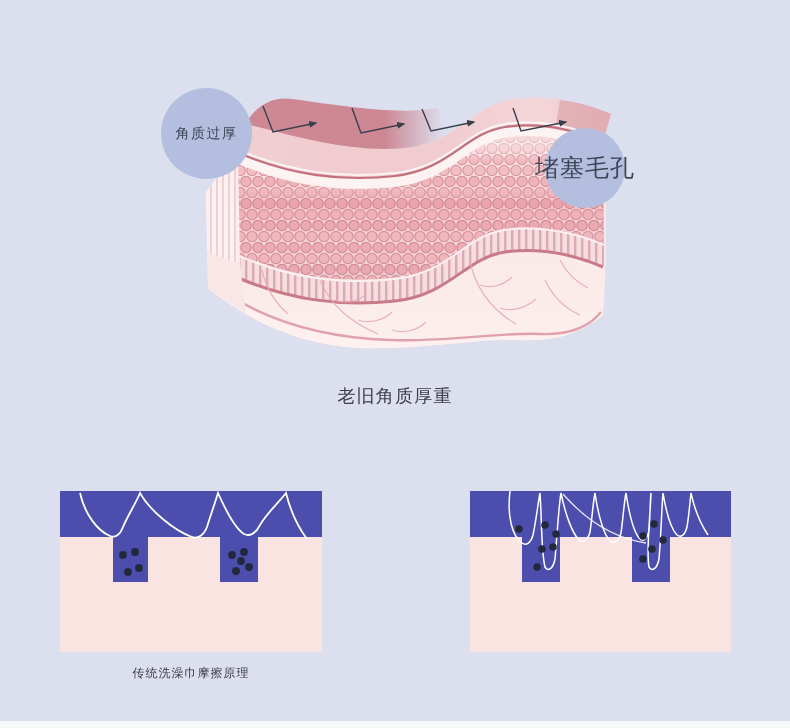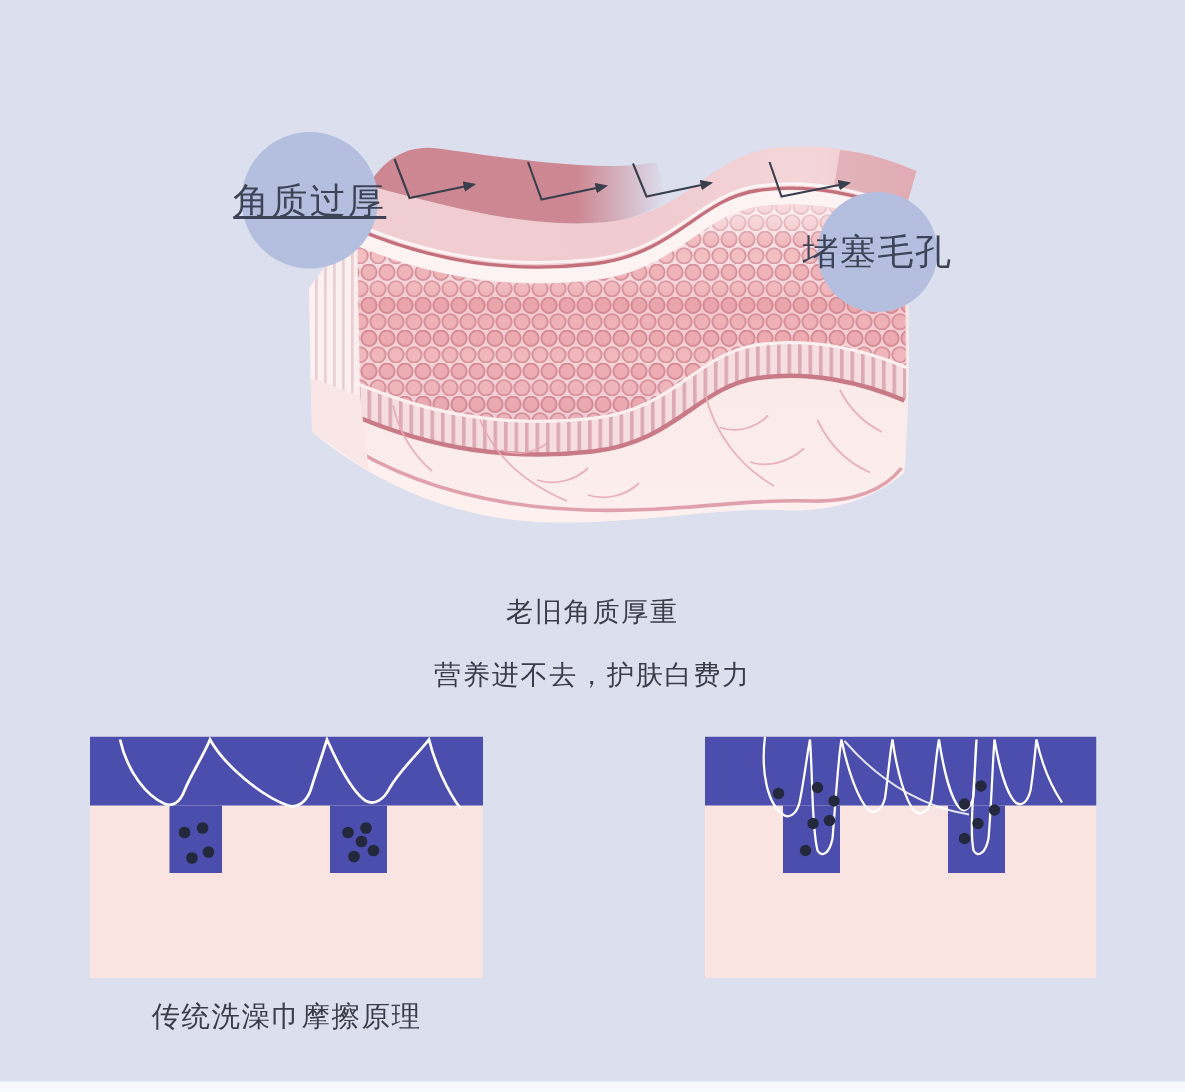--- a/index.html
+++ b/index.html
@@ -2,31 +2,31 @@
 <html style="--bg: #dcdfee; --badge: #b4bfdf; --badge_text: #3e4457; --text: #3b3c48; --blue: #4b4ead; --pink: #f9e4e1; --dot: #23283c; --fiber: #ffffff; --arrow: #3a3f4d;"><head>
 <meta charset="utf-8">
 <style>
   html,body{margin:0;padding:0;}
   body{width:790px;height:728px;position:relative;overflow:hidden;
        background:var(--bg,#dcdfee);
        font-family:"Liberation Sans","DejaVu Sans",sans-serif;}
   .badge{position:absolute;border-radius:50%;background:var(--badge,#b4bfdf);
          display:flex;align-items:center;justify-content:center;
          color:var(--badge_text,#3e4457);white-space:nowrap;}
-  #badge-left{left:161px;top:88px;width:91px;height:91px;font-size:24px;letter-spacing:1.5px;text-decoration:underline;}
+  #badge-left{left:161px;top:88px;width:91px;height:91px;font-size:14px;letter-spacing:1.5px;}
   #badge-right{left:545px;top:128px;width:80px;height:80px;font-size:24px;letter-spacing:1px;}
   #illustration{position:absolute;left:185px;top:95px;width:430px;height:270px;}
   .caption{position:absolute;top:379px;left:0;width:790px;text-align:center;
            color:var(--text,#3b3c48);font-size:18px;line-height:26px;letter-spacing:1.2px;}
-  .caption p{margin:16px;}
+  .caption p{margin:4px;}
   figure{position:absolute;margin:0;}
   #fig-left{left:60px;top:491px;width:262px;height:161px;}
   #fig-right{left:470px;top:491px;width:261px;height:161px;}
   figcaption{position:absolute;top:174px;width:100%;text-align:center;
-             font-size:19px;color:var(--text,#3b3c48);letter-spacing:1px;white-space:nowrap;}
+             font-size:12px;color:var(--text,#3b3c48);letter-spacing:1px;white-space:nowrap;}
   .bottom-strip{position:absolute;left:0;bottom:0;width:790px;height:7px;background:#f8f9fc;}
 </style>
 </head>
 <body>
 
 <div id="illustration">
 <svg width="430" height="270" viewBox="185 95 430 270">
   <defs>
     <pattern id="beads" width="12" height="22" patternUnits="userSpaceOnUse">
       <rect width="12" height="22" fill="#f8dde0"></rect>
@@ -123,21 +123,20 @@
 
 <div class="badge" id="badge-left">
   <span>角质过厚</span>
 </div>
 <div class="badge" id="badge-right">
   <span>堵塞毛孔</span>
 </div>
 
 <div class="caption">
   <p>老旧角质厚重</p>
-  <p>营养进不去，护肤白费力</p>
 </div>
 
 <figure id="fig-left">
   <svg width="262" height="161" viewBox="0 0 262 161">
     <rect x="0" y="0" width="262" height="161" fill="#f9e4e1"></rect>
     <rect x="0" y="0" width="262" height="46" fill="#4b4ead"></rect>
     <rect x="53" y="46" width="35" height="45" fill="#4b4ead"></rect>
     <rect x="160" y="46" width="38" height="45" fill="#4b4ead"></rect>
     <path d="M 20,2 C 25,24 38,40 50,45 C 55,47 60,44 63,36 C 67,26 76,12 80,2
              C 90,20 115,40 132,46 C 138,48 144,44 147,36 C 150,26 155,12 158,2

